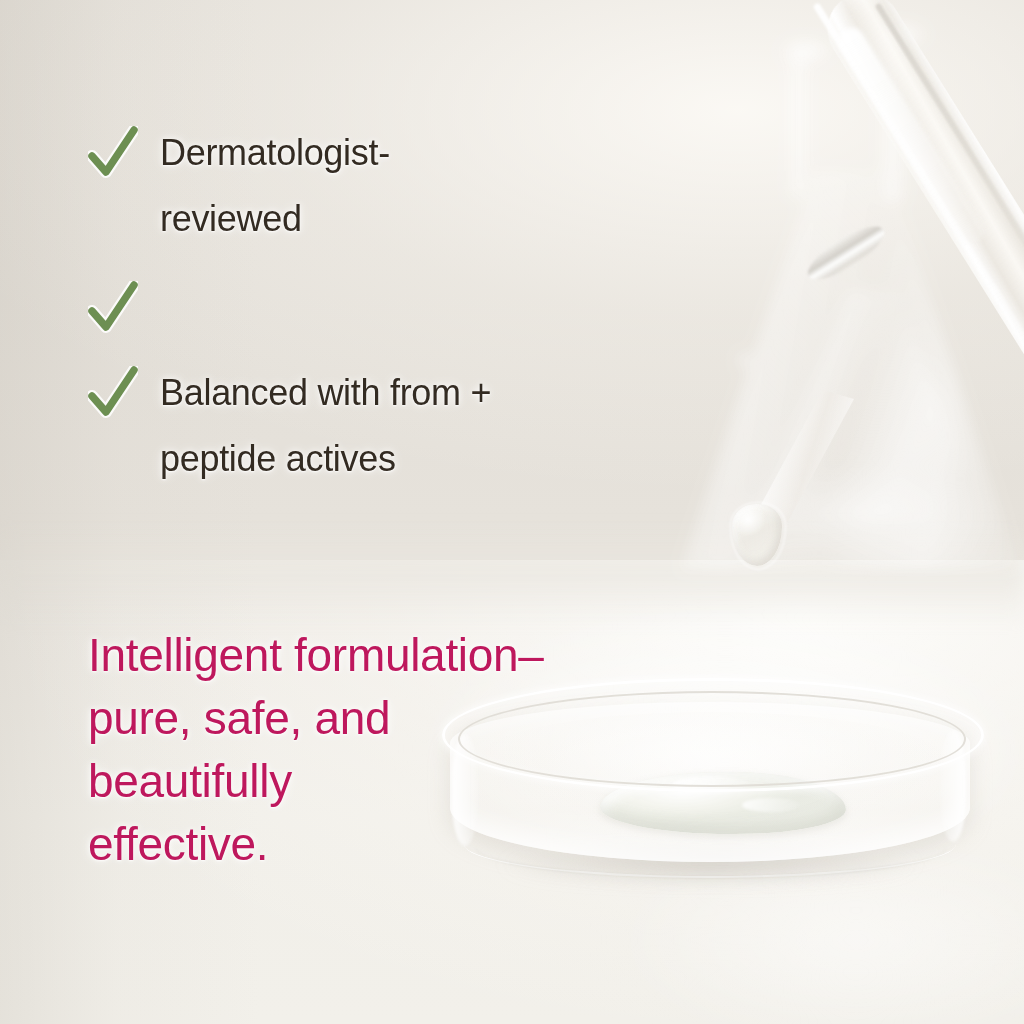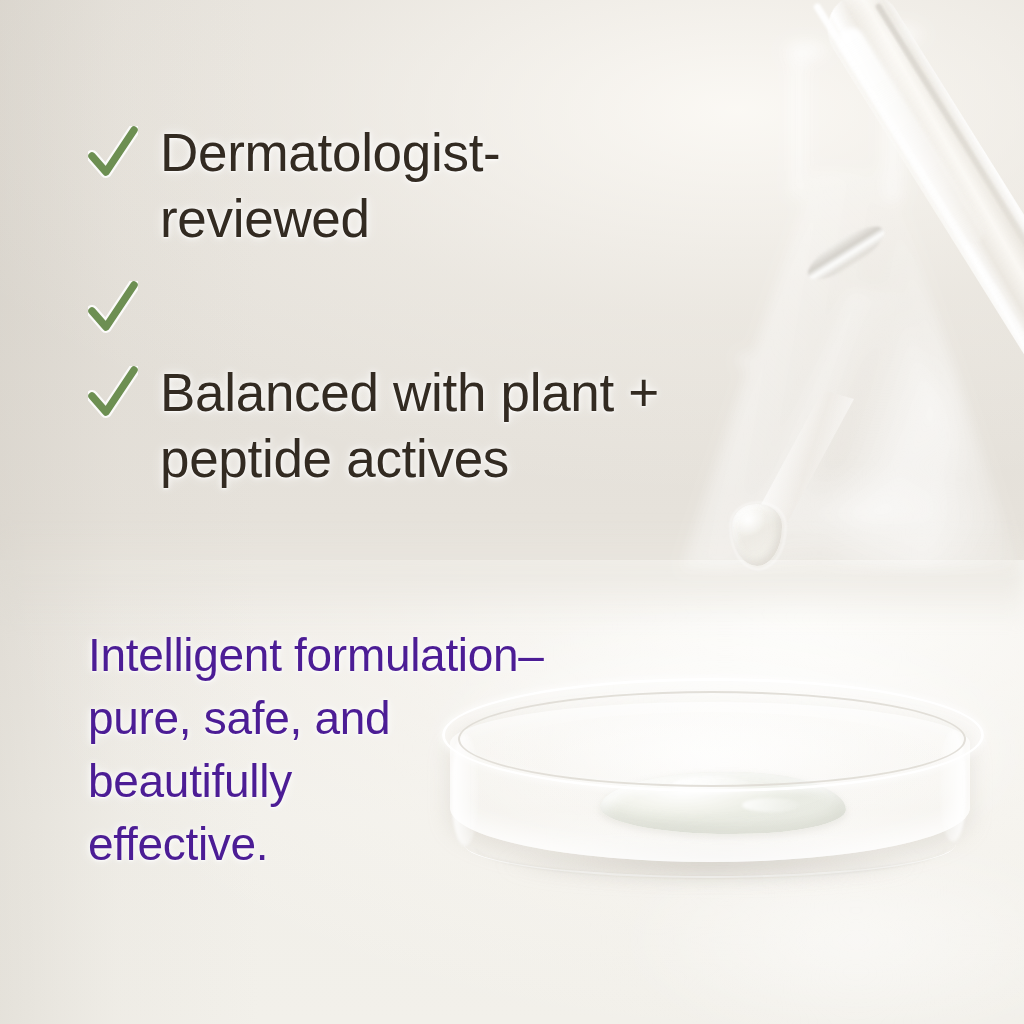--- a/index.html
+++ b/index.html
@@ -309,40 +309,40 @@
   }
   .check-icon {
     flex: 0 0 auto;
     width: 50px;
     height: 56px;
     margin-right: 22px;
     margin-top: 6px;
   }
   .check-icon svg { display: block; width: 50px; height: 56px; }
   .benefit-text {
-    font-size: 53px;
+    font-size: 36px;
     line-height: 66px;
     letter-spacing: -0.3px;
     color: #332b22;
     text-shadow:
       0 0 6px rgba(255,255,255,0.92),
       0 0 14px rgba(255,255,255,0.70),
       0 1px 2px rgba(255,255,255,0.85);
     white-space: pre-line;
   }
 
   #closing {
     position: absolute;
     left: 88px;
     top: 624px;
     width: 580px;
     font-size: 46px;
     line-height: 63px;
     letter-spacing: -0.3px;
-    color: #4c1d95;
+    color: #be185d;
     text-shadow:
       0 0 6px rgba(255,255,255,0.92),
       0 0 14px rgba(255,255,255,0.70),
       0 1px 2px rgba(255,255,255,0.85);
     white-space: pre-line;
   }
 </style>
 </head>
 <body>
 
@@ -417,21 +417,21 @@
         </span>
       </div>
 
       <div class="benefit">
         <span class="check-icon">
           <svg viewBox="0 0 50 56" xmlns="http://www.w3.org/2000/svg">
             <path d="M4 30 L18 46 L46 4" fill="none" stroke="#ffffff" stroke-width="12" stroke-linecap="round" stroke-linejoin="round" opacity="0.85"></path>
             <path d="M4 30 L18 46 L46 4" fill="none" stroke="#6d8f52" stroke-width="7.5" stroke-linecap="round" stroke-linejoin="round"></path>
           </svg>
         </span>
-        <span class="benefit-text">Balanced with plant +
+        <span class="benefit-text">Balanced with from +
 peptide actives</span>
       </div>
 
     </div>
 
     <div id="closing">Intelligent formulation–
 pure, safe, and
 beautifully
 effective.</div>
 

